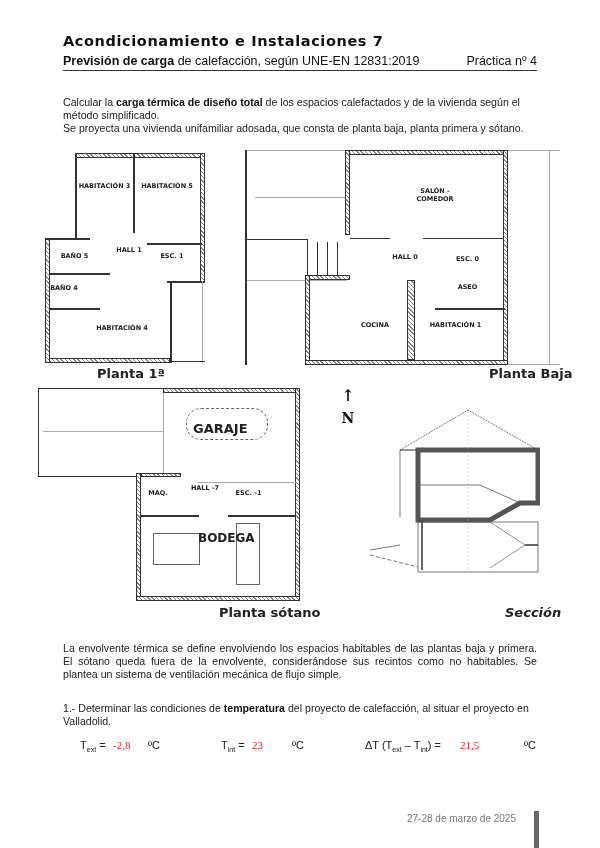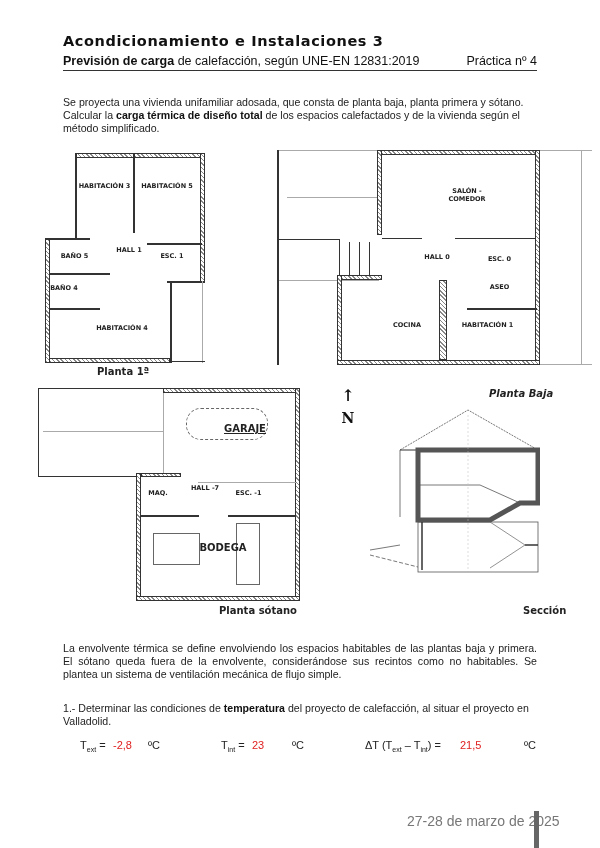--- a/index.html
+++ b/index.html
@@ -4,45 +4,45 @@
 <style>
   html, body { margin:0; padding:0; background:#ffffff; }
   body { width:600px; height:848px; position:relative; overflow:hidden; font-family:"Liberation Sans", sans-serif; color:#111; }
   .abs { position:absolute; }
   .course-title { left:63px; top:33px; font-family:"DejaVu Sans", sans-serif; font-weight:900; font-size:14.5px; letter-spacing:0.6px; color:#111; }
   .subtitle-row { left:63px; top:54px; width:474px; font-size:12.5px; border-bottom:1.5px solid #333; padding-bottom:2px; display:flex; justify-content:space-between; }
   .subtitle-row b { font-weight:bold; }
   .para { left:63px; width:474px; font-size:10.6px; line-height:13px; color:#222; }
   .para.justify { text-align:justify; }
   .para b { font-weight:bold; color:#111; }
-  .plan-label { font-size:10px; font-weight:bold; color:#222; font-family:"DejaVu Sans", sans-serif; }
+  .plan-label { font-size:13px; font-weight:bold; color:#222; font-family:"DejaVu Sans", sans-serif; }
   .room-label { font-size:6.5px; font-weight:bold; color:#222; text-align:center; line-height:8px; font-family:"DejaVu Sans", sans-serif; }
   .wall { position:absolute; background:repeating-linear-gradient(45deg,#888 0 1px,#fff 1px 3px); border:1px solid #333; box-sizing:border-box; }
   .line { position:absolute; background:#333; }
   .thinline { position:absolute; background:#aaa; }
   .temps { left:80px; top:739px; width:460px; font-size:11px; color:#222; }
-  .temps .val { color:#e02020; }
+  .temps .val { color:#e02020;font-family:Liberation Serif, serif; }
   .temps .item { position:absolute; white-space:nowrap; }
   sub { font-size:7px; }
-  .footer-date { left:407px; top:813px; font-size:14px; color:#777; }
+  .footer-date { left:407px; top:813px; font-size:10px; color:#777; }
   .footer-bar { left:534px; top:811px; width:5px; height:37px; background:#666; }
   .north { font-family:"DejaVu Serif", serif; font-weight:bold; text-align:center; color:#111; }
 </style>
 </head>
 <body>
 
-<div class="abs course-title">Acondicionamiento e Instalaciones 3</div>
+<div class="abs course-title">Acondicionamiento e Instalaciones 7</div>
 <div class="abs subtitle-row">
   <span><b>Previsión de carga</b><span> de calefacción, según UNE-EN 12831:2019</span></span>
   <span>Práctica nº 4</span>
 </div>
 
 <div class="abs para" style="top:96px;">
+  <div><span>Calcular la </span><b>carga térmica de diseño total</b><span> de los espacios calefactados y de la vivienda según el método simplificado.</span></div>
   <div>Se proyecta una vivienda unifamiliar adosada, que consta de planta baja, planta primera y sótano.</div>
-  <div><span>Calcular la </span><b>carga térmica de diseño total</b><span> de los espacios calefactados y de la vivienda según el método simplificado.</span></div>
 </div>
 
 <div class="abs" style="left:37px;top:148px;width:180px;height:215px;">
 
   <div class="wall" style="left:38px;top:5px;width:130px;height:5px;"></div>
   <div class="wall" style="left:163px;top:5px;width:5px;height:130px;"></div>
   <div class="wall" style="left:8px;top:210px;width:125px;height:5px;"></div>
   <div class="wall" style="left:8px;top:90px;width:5px;height:125px;"></div>
   <div class="line" style="left:38px;top:5px;width:2px;height:85px;"></div>
   <div class="line" style="left:8px;top:90px;width:45px;height:2px;"></div>
@@ -57,21 +57,21 @@
   <div class="abs room-label" style="left:40px;top:34px;width:55px;">HABITACIÓN 3</div>
   <div class="abs room-label" style="left:100px;top:34px;width:60px;">HABITACIÓN 5</div>
   <div class="abs room-label" style="left:72px;top:98px;width:40px;">HALL 1</div>
   <div class="abs room-label" style="left:10px;top:104px;width:55px;">BAÑO 5</div>
   <div class="abs room-label" style="left:110px;top:104px;width:50px;">ESC. 1</div>
   <div class="abs room-label" style="left:12px;top:136px;width:30px;">BAÑO 4</div>
   <div class="abs room-label" style="left:45px;top:176px;width:80px;">HABITACIÓN 4</div>
 </div>
 <div class="abs plan-label" style="left:97px;top:366px;">Planta 1ª</div>
 
-<div class="abs" style="left:245px;top:150px;width:315px;height:215px;margin-left:32px;">
+<div class="abs" style="left:245px;top:150px;width:315px;height:215px;">
   <div class="line" style="left:0;top:0;width:2px;height:215px;"></div>
   <div class="thinline" style="left:2px;top:0;width:100px;height:1px;"></div>
   <div class="thinline" style="left:10px;top:47px;width:90px;height:1px;"></div>
   <div class="line" style="left:2px;top:89px;width:60px;height:1px;"></div>
   <div class="thinline" style="left:2px;top:130px;width:100px;height:1px;"></div>
   <div class="line" style="left:62px;top:89px;width:1px;height:40px;"></div>
   <div class="line" style="left:72px;top:92px;width:1px;height:36px;"></div>
   <div class="line" style="left:82px;top:92px;width:1px;height:36px;"></div>
   <div class="line" style="left:92px;top:92px;width:1px;height:36px;"></div>
   <div class="wall" style="left:100px;top:0;width:163px;height:5px;"></div>
@@ -87,21 +87,21 @@
   <div class="thinline" style="left:304px;top:0;width:1px;height:215px;"></div>
   <div class="thinline" style="left:263px;top:0;width:52px;height:1px;"></div>
   <div class="thinline" style="left:263px;top:214px;width:52px;height:1px;"></div>
   <div class="abs room-label" style="left:160px;top:37px;width:60px;">SALÓN - COMEDOR</div>
   <div class="abs room-label" style="left:140px;top:103px;width:40px;">HALL 0</div>
   <div class="abs room-label" style="left:200px;top:105px;width:45px;">ESC. 0</div>
   <div class="abs room-label" style="left:200px;top:133px;width:45px;">ASEO</div>
   <div class="abs room-label" style="left:105px;top:171px;width:50px;">COCINA</div>
   <div class="abs room-label" style="left:178px;top:171px;width:65px;">HABITACIÓN 1</div>
 </div>
-<div class="abs plan-label" style="left:489px;top:388px;font-style:italic;">Planta Baja</div>
+<div class="abs plan-label" style="left:489px;top:366px;">Planta Baja</div>
 
 <div class="abs north" style="left:338px;top:386px;width:20px;font-size:16px;">↑</div>
 <div class="abs north" style="left:338px;top:410px;width:20px;font-size:14px;">N</div>
 
 <div class="abs" style="left:38px;top:388px;width:262px;height:215px;">
   <div class="line" style="left:0;top:0;width:262px;height:1px;"></div>
   <div class="line" style="left:0;top:0;width:1px;height:88px;"></div>
   <div class="line" style="left:0;top:88px;width:100px;height:1px;"></div>
   <div class="thinline" style="left:5px;top:43px;width:120px;height:1px;"></div>
   <div class="thinline" style="left:125px;top:5px;width:1px;height:80px;"></div>
@@ -109,45 +109,45 @@
   <div class="wall" style="left:257px;top:0;width:5px;height:210px;"></div>
   <div class="wall" style="left:98px;top:85px;width:5px;height:128px;"></div>
   <div class="wall" style="left:98px;top:208px;width:164px;height:5px;"></div>
   <div class="wall" style="left:103px;top:85px;width:40px;height:4px;"></div>
   <div class="line" style="left:103px;top:127px;width:58px;height:2px;"></div>
   <div class="line" style="left:190px;top:127px;width:67px;height:2px;"></div>
   <div class="thinline" style="left:160px;top:94px;width:98px;height:1px;"></div>
   <div class="abs" style="left:148px;top:20px;width:80px;height:30px;border:1px dashed #666;border-radius:15px;"></div>
   <div class="abs" style="left:115px;top:145px;width:45px;height:30px;border:1px solid #666;"></div>
   <div class="abs" style="left:198px;top:135px;width:22px;height:60px;border:1px solid #666;"></div>
-  <div class="abs room-label" style="left:182px;top:37px;width:50px;font-size:10px;text-decoration:underline;">GARAJE</div>
+  <div class="abs room-label" style="left:155px;top:37px;width:50px;font-size:13px;">GARAJE</div>
   <div class="abs room-label" style="left:105px;top:101px;width:30px;">MAQ.</div>
   <div class="abs room-label" style="left:152px;top:96px;width:30px;">HALL -7</div>
   <div class="abs room-label" style="left:188px;top:101px;width:45px;">ESC. -1</div>
-  <div class="abs room-label" style="left:160px;top:156px;width:50px;font-size:10px;">BODEGA</div>
+  <div class="abs room-label" style="left:160px;top:146px;width:50px;font-size:12px;">BODEGA</div>
 </div>
 <div class="abs plan-label" style="left:219px;top:605px;">Planta sótano</div>
 
 <svg class="abs" style="left:370px;top:405px;" width="170" height="175" viewBox="0 0 170 175">
   <polyline points="30,45 98,5 168,45" fill="none" stroke="#555" stroke-width="0.8" stroke-dasharray="2,1"></polyline>
   <line x1="30" y1="45" x2="48" y2="45" stroke="#333" stroke-width="1"></line>
   <line x1="30" y1="45" x2="30" y2="112" stroke="#555" stroke-width="0.8"></line>
   <path d="M48,45 L168,45 L168,98 L150,98 L120,115 L48,115 Z" fill="none" stroke="#555" stroke-width="5"></path>
   <line x1="48" y1="80" x2="110" y2="80" stroke="#555" stroke-width="0.8"></line>
   <line x1="110" y1="80" x2="150" y2="98" stroke="#555" stroke-width="0.8"></line>
   <rect x="48" y="117" width="120" height="50" fill="none" stroke="#555" stroke-width="0.8"></rect>
   <line x1="52" y1="117" x2="52" y2="165" stroke="#333" stroke-width="1.5"></line>
   <line x1="120" y1="117" x2="155" y2="140" stroke="#777" stroke-width="0.8"></line>
   <line x1="155" y1="140" x2="120" y2="163" stroke="#777" stroke-width="0.8"></line>
   <line x1="155" y1="140" x2="168" y2="140" stroke="#333" stroke-width="1.5"></line>
   <line x1="0" y1="145" x2="30" y2="140" stroke="#555" stroke-width="0.8"></line>
   <line x1="0" y1="150" x2="48" y2="162" stroke="#555" stroke-width="0.8" stroke-dasharray="4,2"></line>
   <line x1="98" y1="10" x2="98" y2="167" stroke="#bbb" stroke-width="0.5" stroke-dasharray="2,2"></line>
 </svg>
-<div class="abs plan-label" style="left:523px;top:605px;">Sección</div>
+<div class="abs plan-label" style="left:505px;top:605px;font-style:italic;">Sección</div>
 
 <div class="abs para justify" style="top:642px;">La envolvente térmica se define envolviendo los espacios habitables de las plantas baja y primera. El sótano queda fuera de la envolvente, considerándose sus recintos como no habitables. Se plantea un sistema de ventilación mecánica de flujo simple.</div>
 
 <div class="abs para" style="top:702px;"><span>1.- Determinar las condiciones de </span><b>temperatura</b><span> del proyecto de calefacción, al situar el proyecto en Valladolid.</span></div>
 
 <div class="abs temps">
   <span class="item" style="left:0;"><span>T</span><sub>ext</sub><span> = </span></span>
   <span class="item val" style="left:33px;">-2,8</span>
   <span class="item" style="left:68px;">ºC</span>
 

